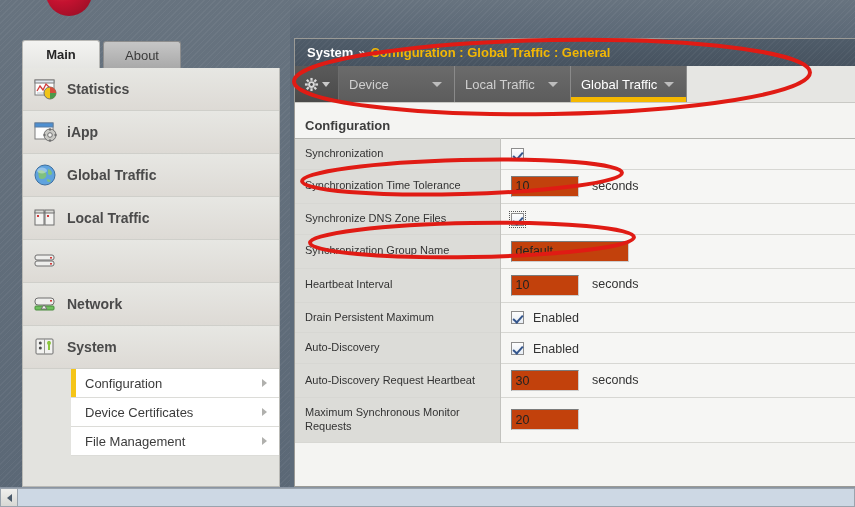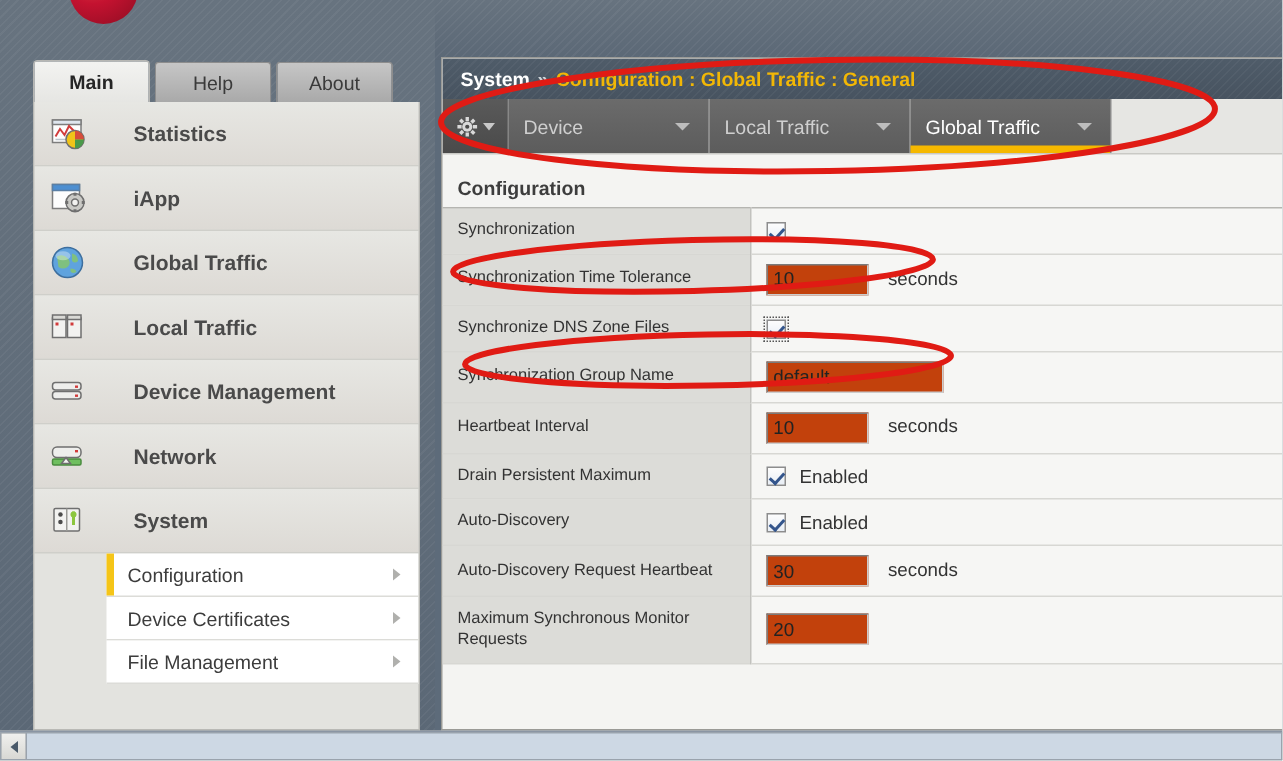--- a/index.html
+++ b/index.html
@@ -94,21 +94,21 @@
     position: relative;
     height: 43px;
     display: flex; align-items: center;
     padding-left: 10px;
     border-bottom: 1px solid #cfcfca;
     background: linear-gradient(180deg, #e7e7e3 0%, #dddad5 100%);
     cursor: pointer;
   }
   .nav-item .label {
     font-size: 14px; font-weight: bold; color: #4a4a4a;
-    margin-left: 30px;
+    margin-left: 8px;
     font-family: "Liberation Sans", sans-serif;
   }
   .nav-icon {
     width: 26px; height: 24px;
     position: relative; flex: 0 0 auto;
   }
 
   
   .submenu { background: #e3e3df; }
   .sub-item {
@@ -178,21 +178,21 @@
     border-right: 1px solid #6c6c6c;
     cursor: pointer;
   }
   .gear-caret {
     width: 0; height: 0;
     border-top: 5px solid #c9c9c9;
     border-left: 4px solid transparent;
     border-right: 4px solid transparent;
   }
   .mtab {
-    width: 134px;
+    width: 116px;
     background: linear-gradient(180deg, #6b6b6b 0%, #5c5c5c 100%);
     border-right: 1px solid #8a8a8a;
     display: flex; align-items: center;
     padding: 0 10px;
     position: relative;
     color: #cfcfcf;
     font-size: 13px;
     cursor: pointer;
   }
   .mtab.active { color: #ffffff; }
@@ -312,21 +312,20 @@
 
   <div class="left-col"></div>
 
   <div class="logo">
     <div class="ball"></div>
     <div class="f5">f5</div>
   </div>
 
   <div class="navtabs">
     <div class="navtab active">Main</div>
-    <div class="navtab">Help</div>
     <div class="navtab">About</div>
   </div>
 
   <div class="sidebar">
 
     <div class="nav-item">
       <span class="nav-icon">
         <svg width="26" height="24" viewBox="0 0 26 24">
           <rect x="2" y="3" width="19" height="15" fill="#fdfdfd" stroke="#7d7d7d"></rect>
           <rect x="2" y="3" width="19" height="3" fill="#dfe6ee" stroke="#7d7d7d"></rect>
@@ -387,21 +386,20 @@
 
     <div class="nav-item">
       <span class="nav-icon">
         <svg width="26" height="24" viewBox="0 0 26 24">
           <rect x="2" y="6" width="19" height="5" rx="2" fill="#eeeeec" stroke="#6f6f6f"></rect>
           <rect x="2" y="12" width="19" height="5" rx="2" fill="#eeeeec" stroke="#6f6f6f"></rect>
           <rect x="17" y="8" width="2" height="1.6" fill="#d13b3b"></rect>
           <rect x="17" y="14" width="2" height="1.6" fill="#d13b3b"></rect>
         </svg>
       </span>
-      <span class="label">Device Management</span>
     </div>
 
     <div class="nav-item">
       <span class="nav-icon">
         <svg width="26" height="24" viewBox="0 0 26 24">
           <rect x="2" y="6" width="19" height="7" rx="3" fill="#eeeeec" stroke="#6f6f6f"></rect>
           <rect x="17" y="8" width="2" height="1.6" fill="#d13b3b"></rect>
           <rect x="2" y="14" width="19" height="4" rx="1" fill="#6fbf5f" stroke="#4a8c3f"></rect>
           <polygon points="11,13 14,17 8,17" fill="#f2f2f0" stroke="#6f6f6f"></polygon>
         </svg>

